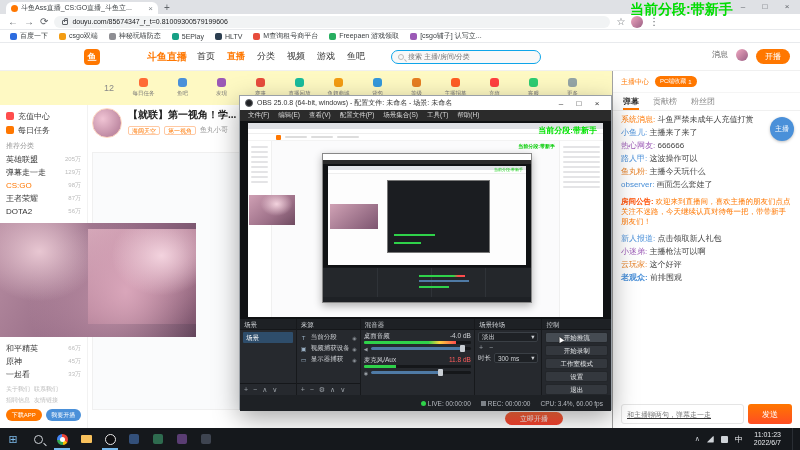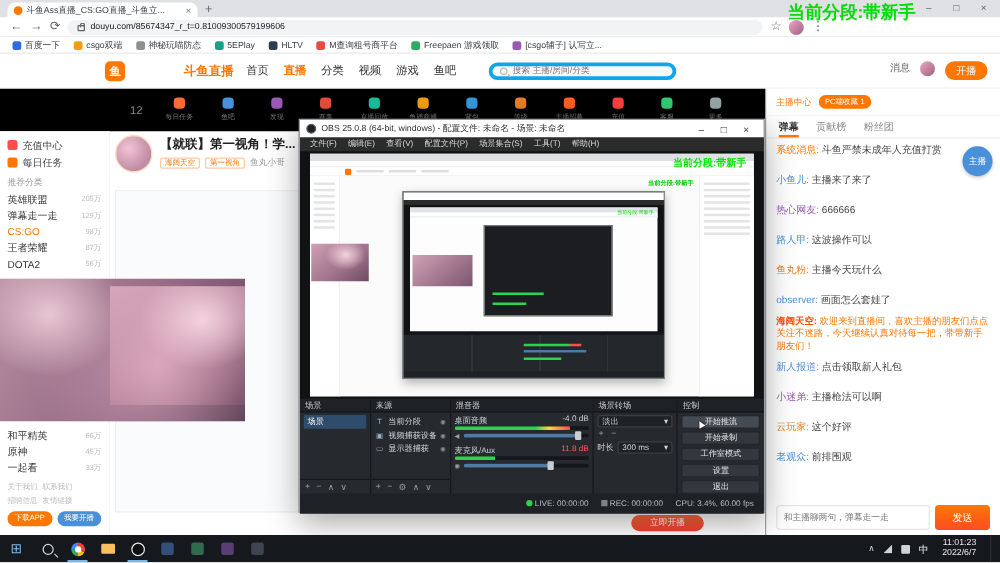--- a/index.html
+++ b/index.html
@@ -30,27 +30,27 @@
   .bm:nth-child(5) i{background:#2c3e50;} .bm:nth-child(6) i{background:#e74c3c;}
   .bm:nth-child(7) i{background:#27ae60;} .bm:nth-child(8) i{background:#9b59b6;}
 
   
   .dy-header{position:absolute;left:0;top:43px;width:800px;height:28px;background:#fff;border-bottom:1px solid #f0f0f0;display:flex;align-items:center;padding-left:84px;gap:10px;z-index:1;}
   .dy-logo{display:flex;align-items:center;gap:3px;flex:none;}
   .dy-logo i{width:16px;height:16px;border-radius:4px;background:#ff7700;color:#fff;font-size:9px;line-height:16px;text-align:center;font-weight:bold;font-style:normal;}
   .dy-logo b{color:#ff7700;font-size:10px;margin-left:44px;}
   .dy-nav{display:flex;gap:12px;font-size:9px;color:#333;}
   .dy-nav .on{color:#ff7700;font-weight:bold;}
-  .dy-search{margin-left:16px;width:150px;height:14px;border:3px solid #0ea5e9;background:#f8f8f8;border-radius:7px;display:flex;align-items:center;padding:0 6px;gap:4px;}
+  .dy-search{margin-left:16px;width:150px;height:14px;border:1px solid #0ea5e9;background:#f8f8f8;border-radius:7px;display:flex;align-items:center;padding:0 6px;gap:4px;}
   .dy-search input{border:none;background:transparent;outline:none;font-size:7px;width:110px;color:#555;}
   .sglass{width:6px;height:6px;border:1px solid #bbb;border-radius:50%;position:relative;flex:none;}
   .sglass:after{content:"";position:absolute;left:5px;top:5px;width:3px;height:1px;background:#bbb;transform:rotate(45deg);}
   .dy-right{margin-left:auto;display:flex;gap:8px;padding-right:10px;font-size:8px;color:#666;}
   .dy-live-btn{background:#ff7700;color:#fff;border-radius:9px;padding:2px 9px;font-size:8px;}
-  .dy-sub{position:absolute;left:0;top:71px;width:612px;height:34px;background:#000000;display:flex;align-items:center;padding-left:104px;z-index:1;}
+  .dy-sub{position:absolute;left:0;top:71px;width:612px;height:34px;background:#fef9c3;display:flex;align-items:center;padding-left:104px;z-index:1;}
   .fans{font-size:9px;color:#888;margin-right:10px;}
   .qi{width:39px;text-align:center;}
   .qi i{display:block;margin:0 auto 2px;width:9px;height:9px;border-radius:3px;}
   .qi span{font-size:6px;color:#777;display:block;transform:scale(.92);white-space:nowrap;}
   .dy-sidebar{position:absolute;left:0;top:105px;width:88px;bottom:22px;background:#fff;border-right:1px solid #f2f2f2;padding:4px 6px;z-index:1;}
   .sb-feature{display:flex;align-items:center;gap:4px;height:14px;font-size:8px;color:#444;}
   .sb-feature i{width:8px;height:8px;border-radius:2px;background:#ff4d4d;flex:none;}
   .sb-title{font-size:7px;color:#999;margin:4px 0 2px;}
   .sb-item{display:flex;justify-content:space-between;align-items:center;height:13px;}
   .sb-item .n{font-size:8px;color:#333;}
@@ -69,27 +69,27 @@
   .sc-name{font-size:7px;color:#999;}
   .player{position:absolute;left:92px;top:152px;width:518px;height:258px;background:#fafbfc;border:1px solid #f0f0f0;z-index:1;}
   .go-live{position:absolute;left:505px;top:412px;width:58px;height:13px;background:linear-gradient(180deg,#ff6a3c,#f43f2e);border-radius:7px;color:#fff;font-size:7px;text-align:center;line-height:13px;z-index:5;}
   .dy-chat{position:absolute;left:612px;top:71px;width:188px;bottom:22px;background:#fff;border-left:1px solid #a3a3a3;z-index:1;}
   .chat-top{height:22px;display:flex;align-items:center;gap:6px;padding:0 8px;font-size:7px;color:#666;border-bottom:1px solid #f5f5f5;}
   .chat-top .oc{color:#ff7700;}
   .pill{background:#ff7700;color:#fff;border-radius:7px;padding:1px 5px;font-size:6px;display:flex;gap:2px;align-items:center;}
   .chat-tabs{height:18px;display:flex;align-items:center;gap:14px;padding:0 10px;font-size:8px;color:#888;border-bottom:1px solid #f0f0f0;}
   .chat-tabs .on{color:#333;font-weight:bold;border-bottom:2px solid #ff7700;height:100%;line-height:18px;}
   .chat-badge{position:absolute;right:6px;top:46px;width:24px;height:24px;border-radius:50%;background:#4a90d9;color:#fff;font-size:7px;display:flex;align-items:center;justify-content:center;box-shadow:0 1px 3px rgba(0,0,0,.25);z-index:2;}
-  .chat-msgs{padding:4px 8px;display:flex;flex-direction:column;gap:14px;}
+  .chat-msgs{padding:4px 8px;display:flex;flex-direction:column;gap:3px;}
   .msg{font-size:8px;line-height:10px;color:#444;}
   .msg b{font-weight:normal;}
   .annc{margin:3px 8px;font-size:7.5px;line-height:10px;color:#ff7700;}
   .annc b{color:#ff4d00;}
   .chat-input{position:absolute;left:8px;right:8px;bottom:4px;height:20px;display:flex;gap:4px;}
-  .chat-input input{flex:1;border:1px solid #e5e5e5;border-radius:3px;font-size:7px;padding:0 5px;color:#333;background:#fff;outline:none;min-width:0;}
+  .chat-input input{flex:1;border:1px solid #e5e5e5;border-radius:3px;font-size:7px;padding:0 5px;color:#333;background:#fff;outline:none;min-width:0;text-decoration:underline;}
   .send{width:44px;background:linear-gradient(180deg,#ff7700,#ff4d23);border:none;color:#fff;font-size:8px;border-radius:3px;}
 
   
   .fv{position:absolute;left:0;top:223px;width:196px;height:114px;z-index:10;}
   .fv-a{position:absolute;inset:0;background:
     radial-gradient(60px 50px at 20% 25%,#e8c7d2,rgba(232,199,210,0)),
     radial-gradient(90px 80px at 60% 70%,rgba(192,147,168,.9),rgba(192,147,168,0)),
     linear-gradient(120deg,#b98fa3 0%,#8f6580 60%,#5f4258 100%);}
   .fv-b{position:absolute;left:88px;top:6px;width:108px;height:95px;background:
     radial-gradient(50px 40px at 68% 28%,#f3d3de,rgba(243,211,222,0)),
@@ -424,26 +424,26 @@
     </div>
     <div class="chat-badge">主播</div>
     <div class="chat-msgs">
       <div class="msg"><b style="color: rgb(255, 119, 0);">系统消息:</b> <span>斗鱼严禁未成年人充值打赏</span></div>
       <div class="msg"><b style="color: rgb(74, 144, 217);">小鱼儿:</b> <span>主播来了来了</span></div>
       <div class="msg"><b style="color: rgb(155, 89, 182);">热心网友:</b> <span>666666</span></div>
       <div class="msg"><b style="color: rgb(74, 144, 217);">路人甲:</b> <span>这波操作可以</span></div>
       <div class="msg"><b style="color: rgb(230, 126, 34);">鱼丸粉:</b> <span>主播今天玩什么</span></div>
       <div class="msg"><b style="color: rgb(74, 144, 217);">observer:</b> <span>画面怎么套娃了</span></div>
     </div>
-    <div class="annc"><b>海阔天空:</b> <span>欢迎来到直播间，喜欢主播的朋友们点点关注不迷路，今天继续认真对待每一把，带带新手朋友们！</span></div>
+    <div class="annc"><b>房间公告:</b> <span>欢迎来到直播间，喜欢主播的朋友们点点关注不迷路，今天继续认真对待每一把，带带新手朋友们！</span></div>
     <div class="chat-msgs">
       <div class="msg"><b style="color: rgb(74, 144, 217); text-align: right;">新人报道:</b> <span>点击领取新人礼包</span></div>
       <div class="msg"><b style="color: rgb(155, 89, 182);">小迷弟:</b> <span>主播枪法可以啊</span></div>
       <div class="msg"><b style="color: rgb(230, 126, 34);">云玩家:</b> <span>这个好评</span></div>
-      <div class="msg"><b style="color: rgb(74, 144, 217);">老观众:</b> <span>前排围观</span></div>
+      <div class="msg"><b style="color: rgb(74, 144, 217); font-weight: bold;">老观众:</b> <span>前排围观</span></div>
     </div>
     <div class="chat-input">
       <input placeholder="和主播聊两句，弹幕走一走" style="">
       <button class="send">发送</button>
     </div>
   </div>
 
   <div class="fv">
     <div class="fv-a"></div>
     <div class="fv-b"></div>

